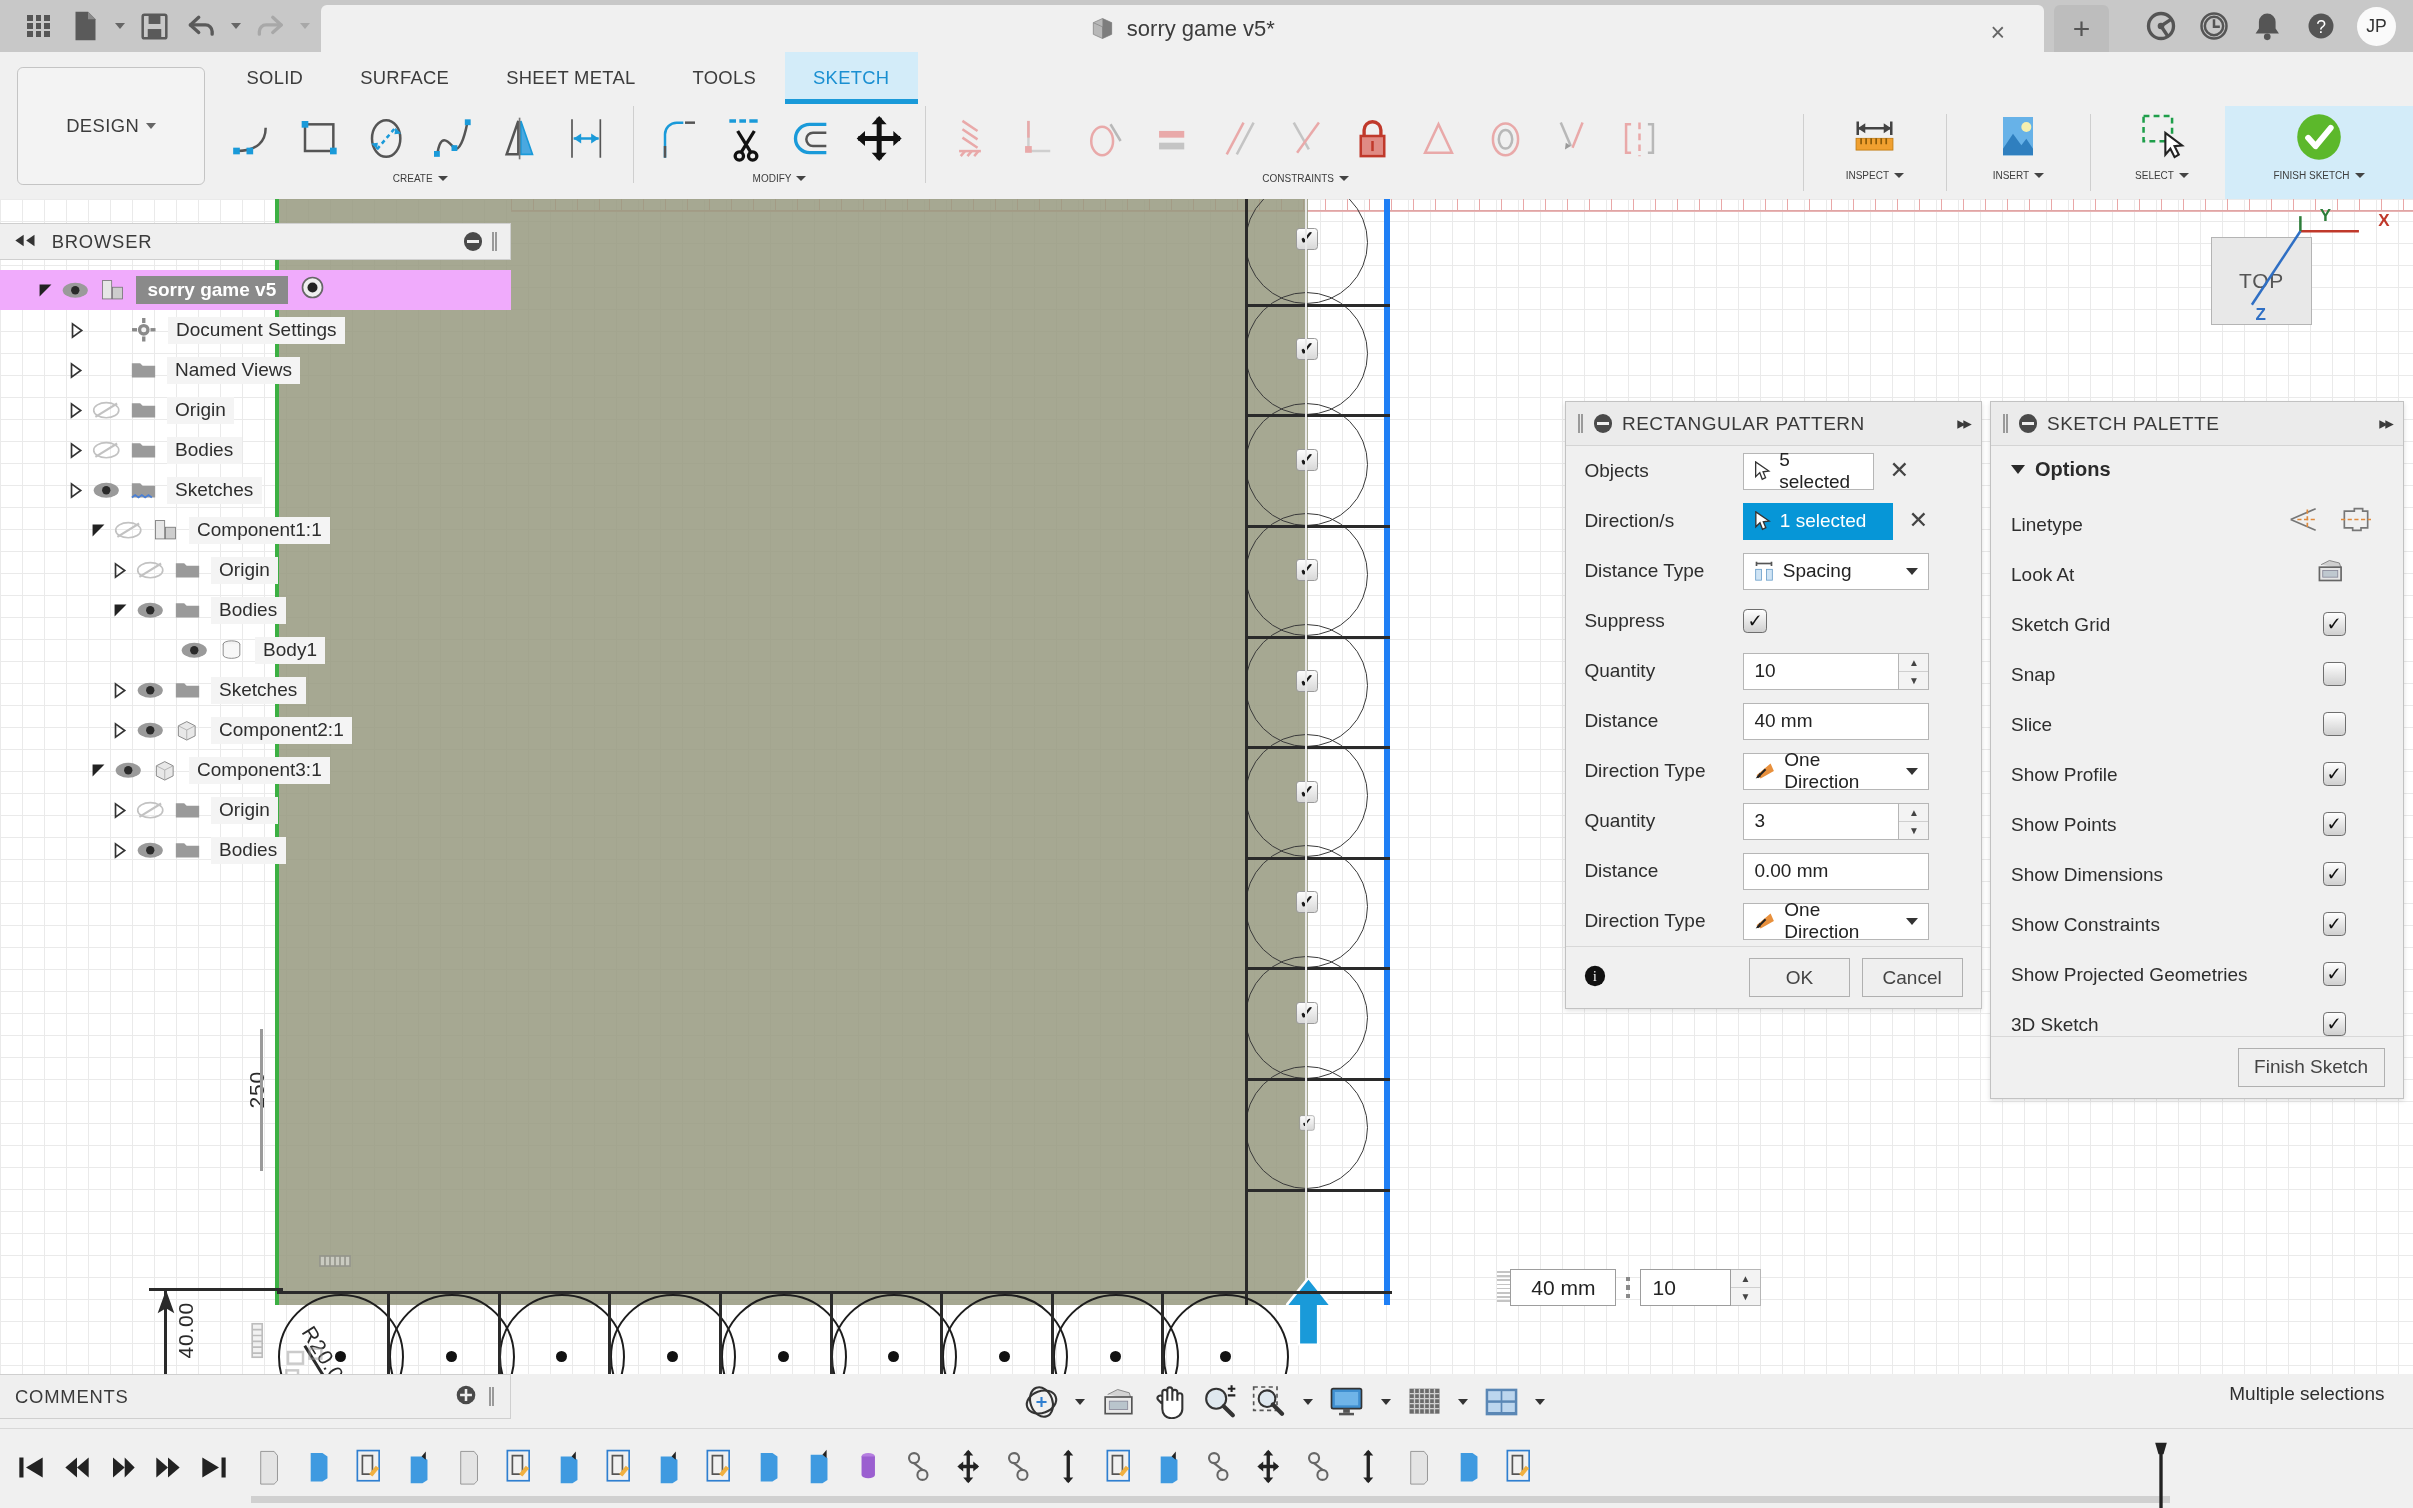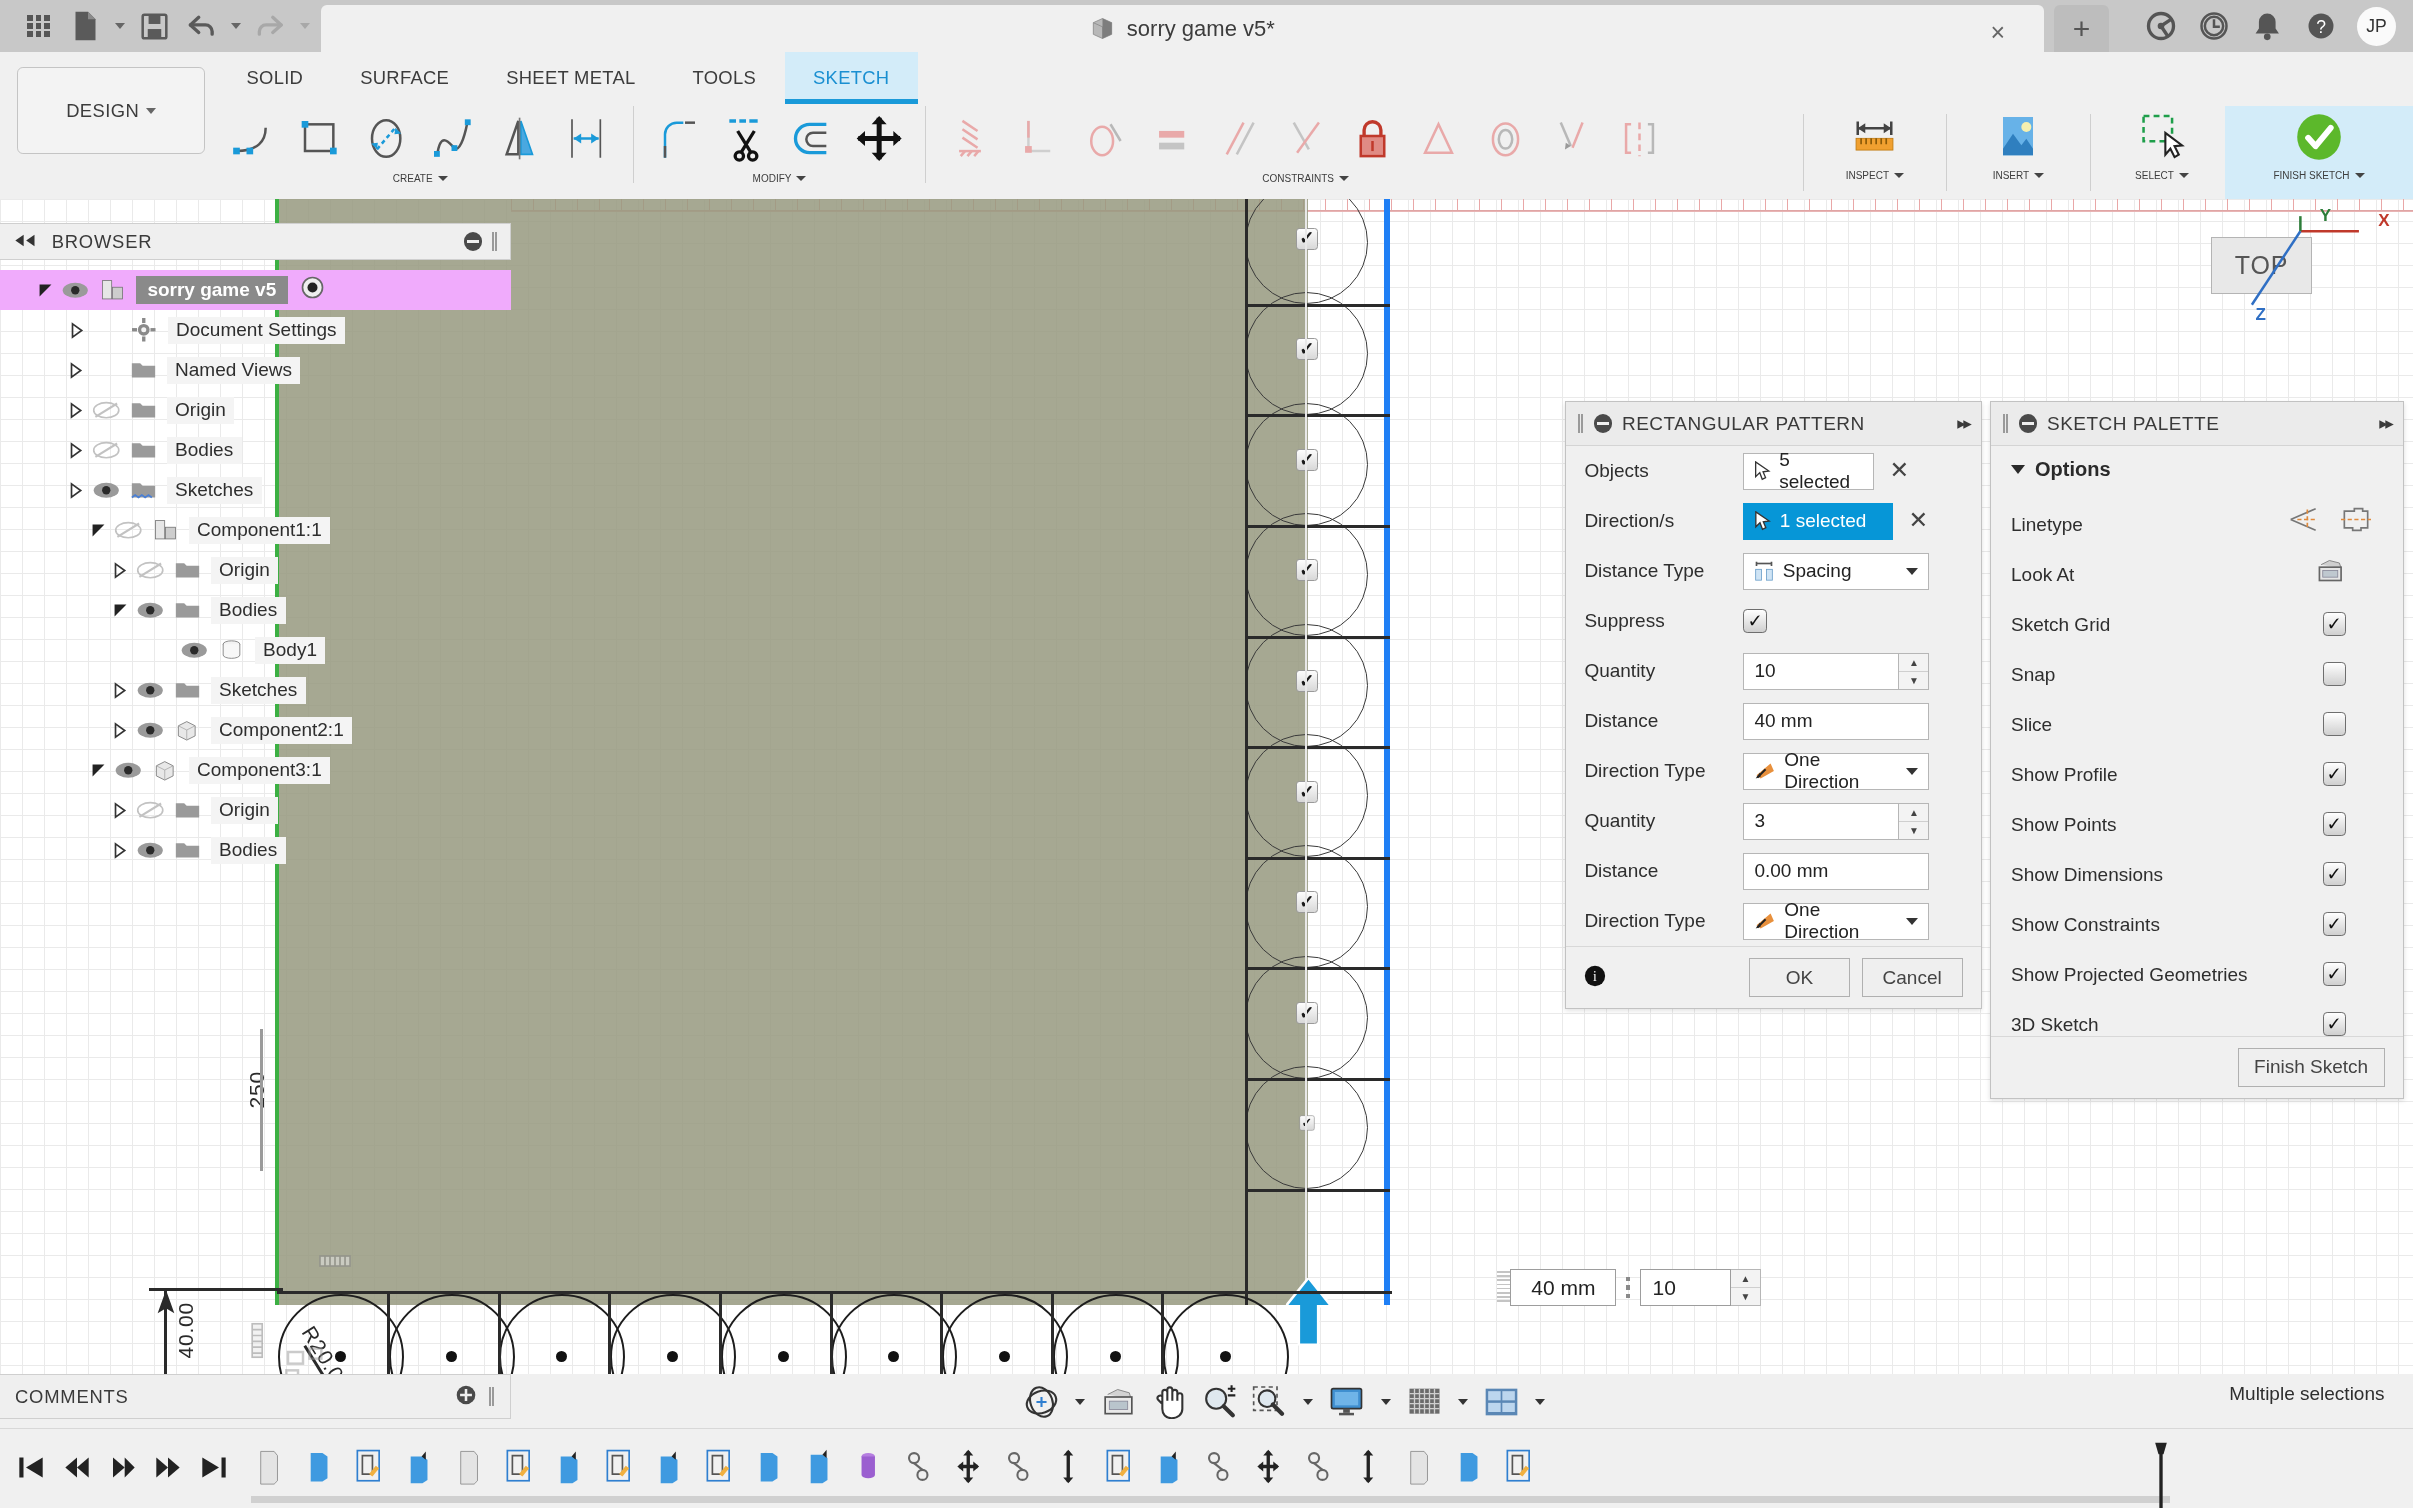--- a/index.html
+++ b/index.html
@@ -51,21 +51,21 @@
   .tb-ic { width:35px; height:35px; display:flex; align-items:center; justify-content:center; cursor:pointer; }
   .avatar {
     width:39px;height:39px;border-radius:50%;background:#fafafa;
     display:flex;align-items:center;justify-content:center;
     font-size:17.6px;color:#333;cursor:pointer;
   }
 
   
   .ribbon { position:absolute; left:0; top:52px; width:2413px; height:147px; background:#f0f0f0; }
   .design-box {
-    position:absolute; left:17px; top:15px; width:188px; height:87px;
+    position:absolute; left:17px; top:15px; width:188px; height:118px;
     border:0.8px solid #c4c4c4; border-radius:5.9px; background:#f3f3f3;
     display:flex; align-items:center; justify-content:center; gap:6.7px; cursor:pointer;
   }
   .design-box span { font-size:18.4px; color:#3c3c3c; letter-spacing:0.4px;}
   .tabs-row { position:absolute; left:218px; top:0; height:52px; display:flex; align-items:stretch; }
   .rtab {
     padding:0 28.5px; display:flex; align-items:center; font-size:18.4px; color:#3c3c3c;
     letter-spacing:0.3px; cursor:pointer; position:relative;
   }
   .rtab.active { background:#d3ecf9; color:#1a8fd1; }
@@ -109,24 +109,24 @@
     position:absolute; width:22px;height:22px;border:1.7px solid #9a9a9a;border-radius:3.4px;
     background:linear-gradient(#fdfdfd,#d8d8d8);
     display:flex;align-items:center;justify-content:center;
     font-size:18.4px; color:#1a1a1a; line-height:1; font-weight:bold;
   }
 
   .dim-text { position:absolute; font-size:21px; color:#2a2a2a; letter-spacing:0.8px;}
   .vwrap { writing-mode:vertical-rl; transform:rotate(180deg); }
 
   .viewcube {
-    position:absolute; right:101px; top:38px; width:101px; height:57px;
+    position:absolute; right:101px; top:38px; width:101px; height:88px;
     background:#e8e8e8; border:0.8px solid #b4b4b4;
     display:flex; align-items:center; justify-content:center;
-    font-size:25px; color:#555; letter-spacing:0.8px;
+    font-size:21px; color:#555; letter-spacing:0.8px;
   }
   .axis-lbl { position:absolute; font-size:17px; font-weight:bold; }
 
   
   .browser { position:absolute; left:0px; top:199px; width:511px; }
   .browser-hdr {
     height:37px; background:#efefef; border:0.8px solid #cfcfcf; border-left:none;
     display:flex; align-items:center; padding:0 11.7px; gap:15px;margin-top:24px;
   }
   .browser-hdr .ttl { font-size:18.4px; color:#3a3a3a; letter-spacing:0.8px; }

